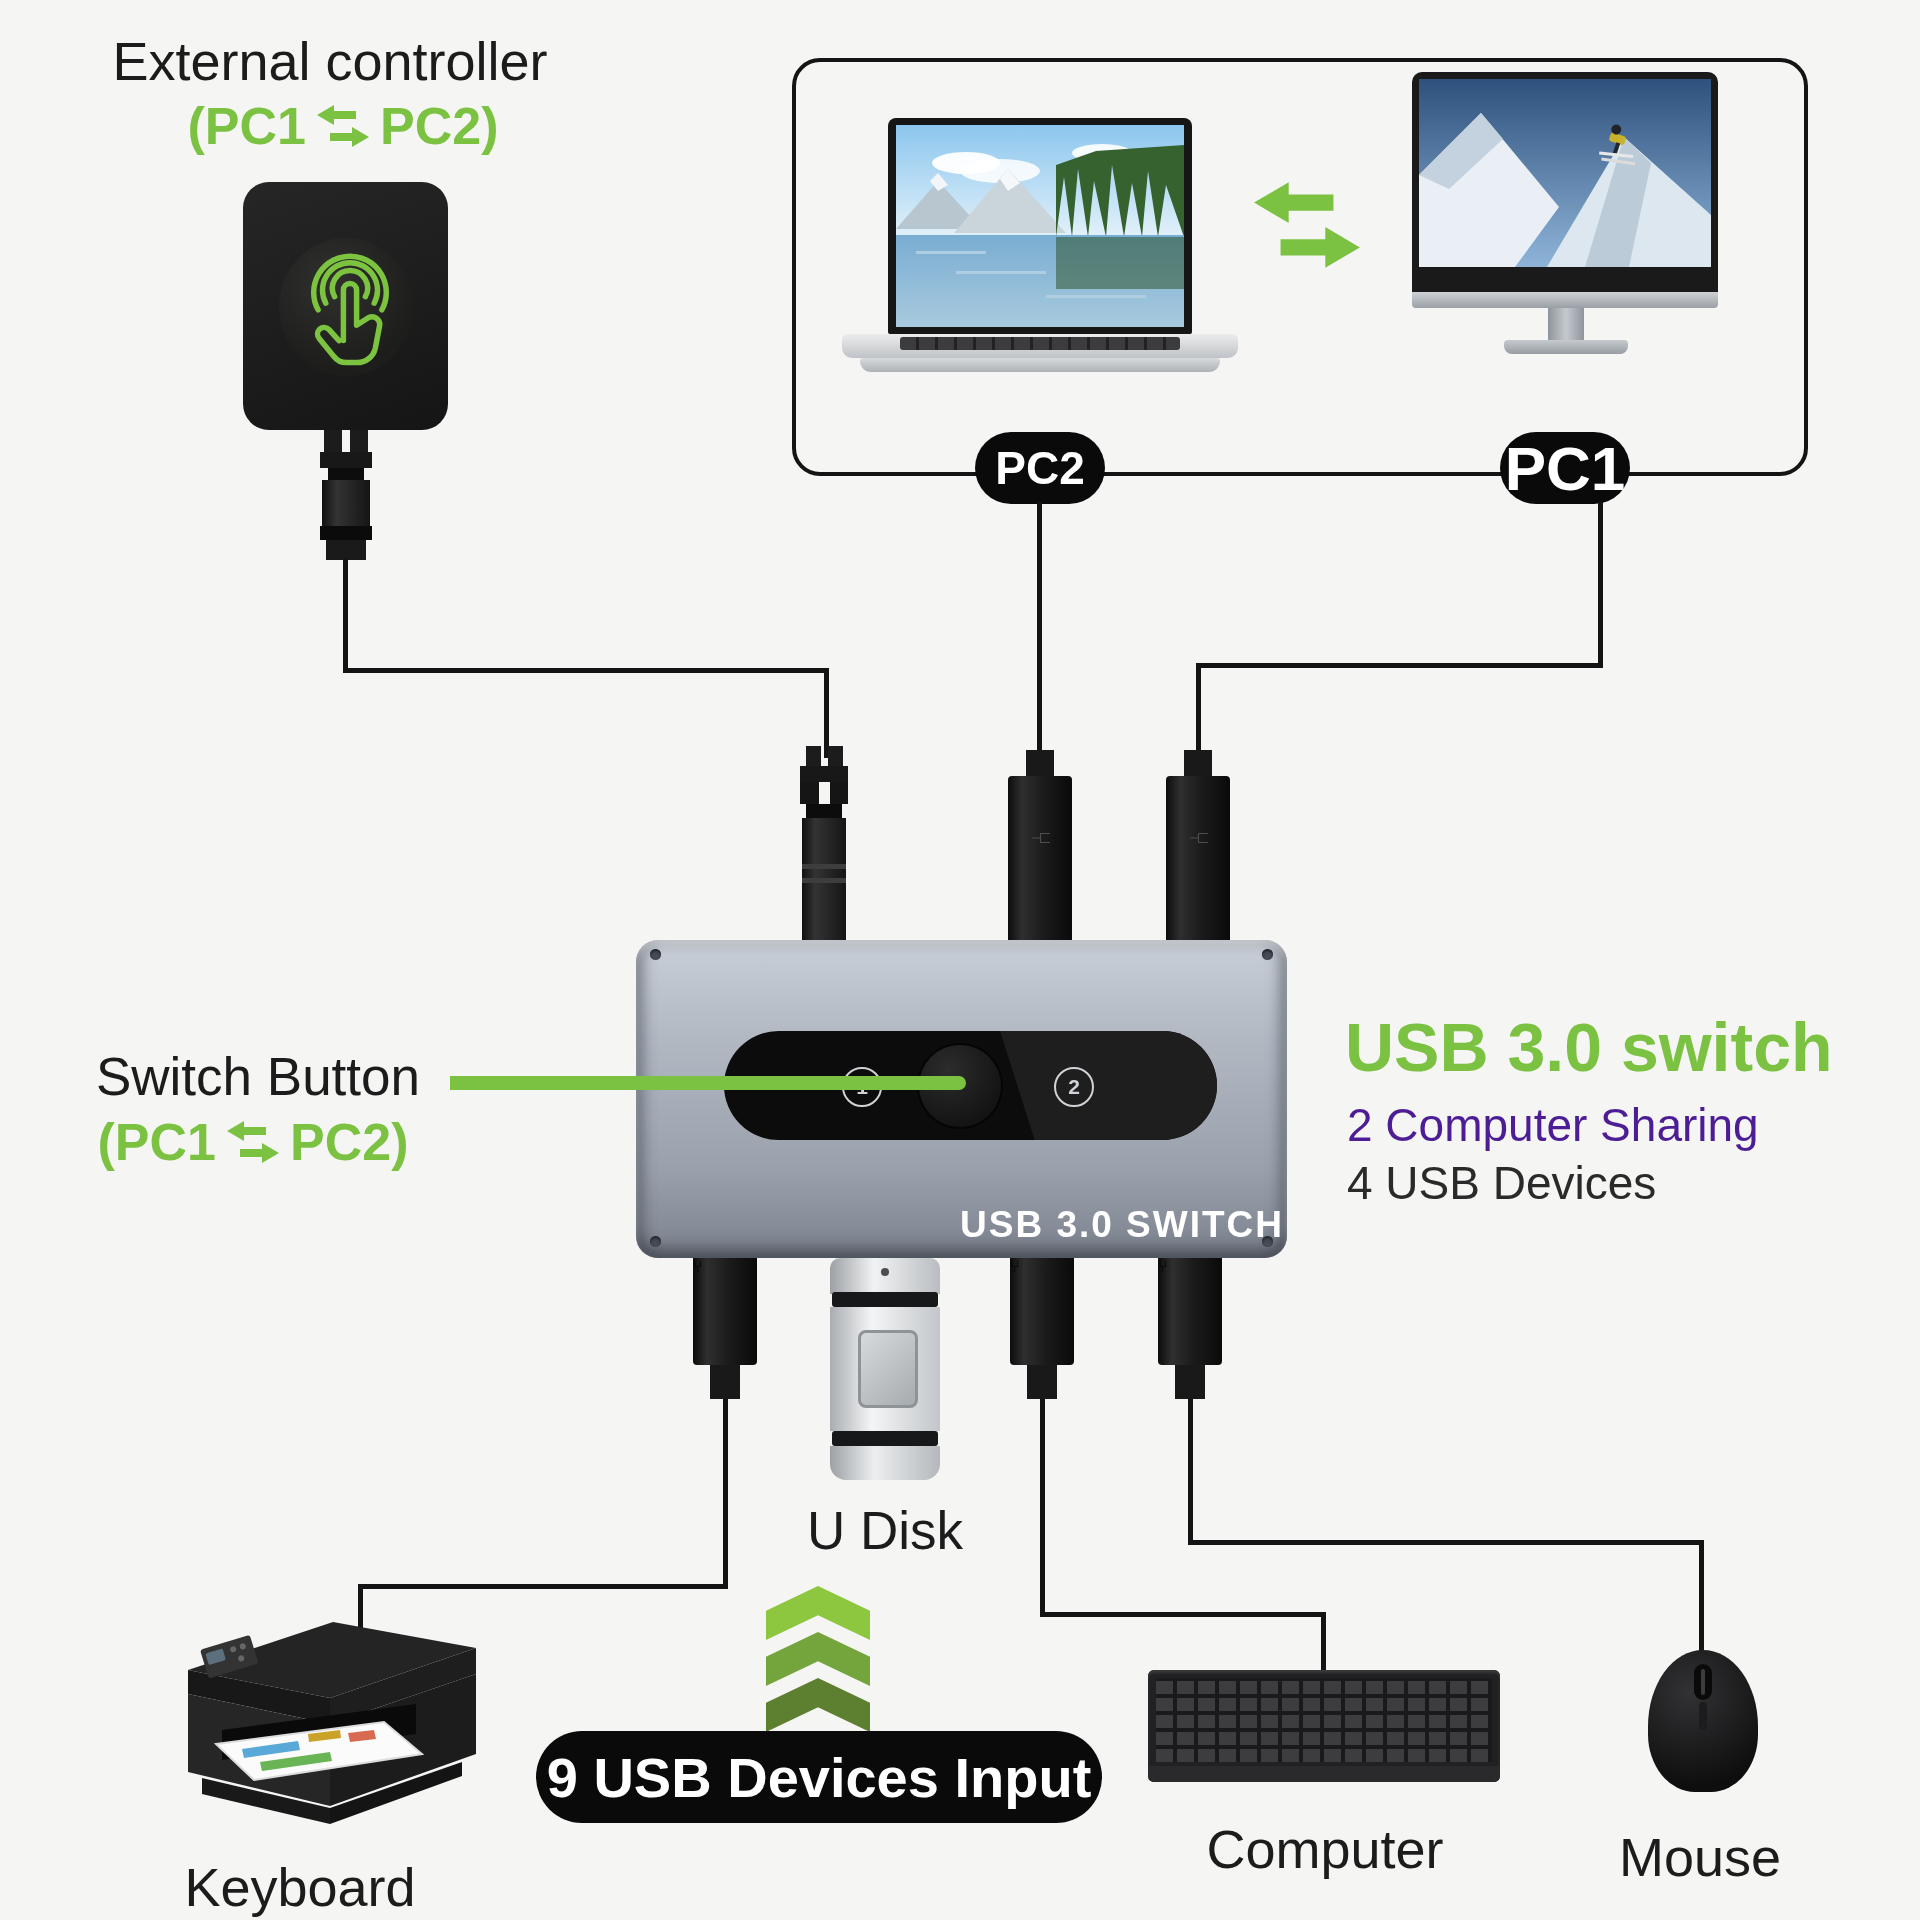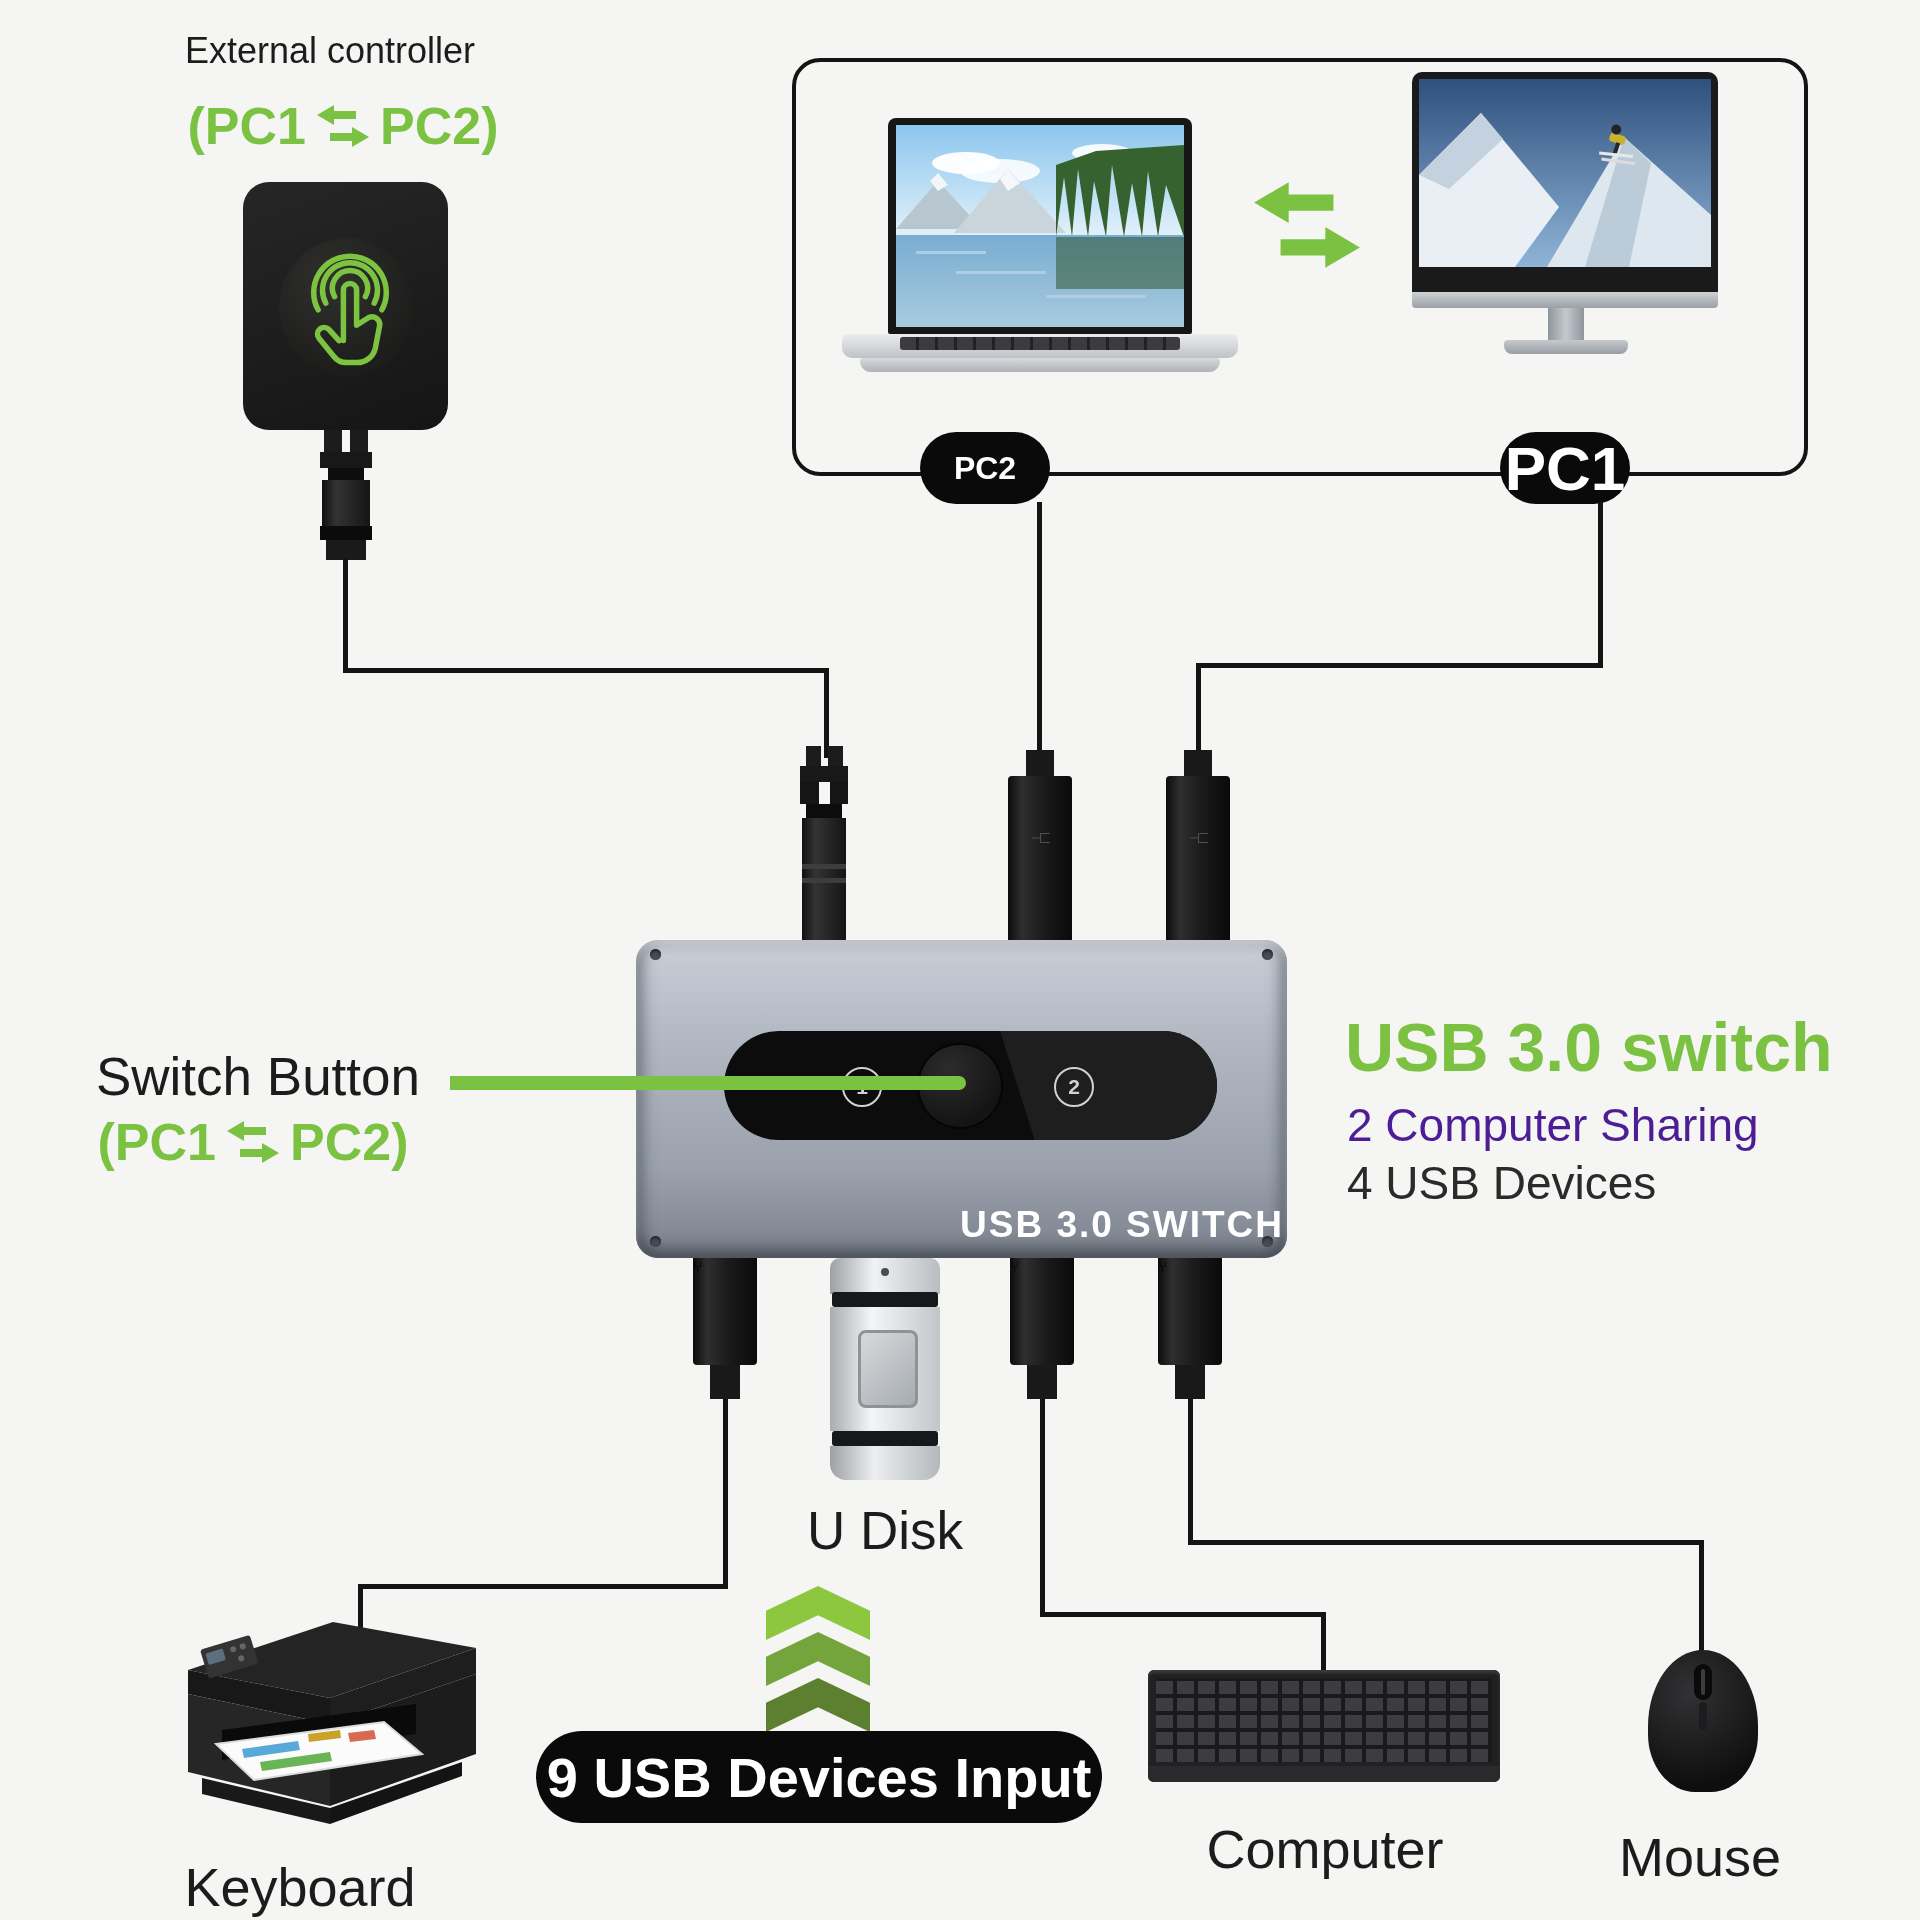--- a/index.html
+++ b/index.html
@@ -21,21 +21,21 @@
   .screw{position:absolute;width:11px;height:11px;border-radius:50%;background:#464c55;box-shadow:inset 0 2px 3px #20242a;}
   .port-ind{position:absolute;width:36px;height:36px;border:2px solid #cfd3d7;border-radius:50%;
             color:#cfd3d7;font-size:21px;font-weight:bold;display:flex;align-items:center;justify-content:center;}
   .chev{position:absolute;width:104px;height:54px;
         clip-path:polygon(0 100%,0 46%,50% 0,100% 46%,100% 100%,50% 54%);}
   .devlabel{position:absolute;color:#fff;font-weight:bold;letter-spacing:2px;font-size:37px;}
 </style>
 </head>
 <body>
 
-<div class="label" style="left:80px;top:30px;width:500px;font-size:36px;">External controller</div>
+<div class="label" style="left:80px;top:30px;width:500px;font-size:54px;">External controller</div>
 
 <div class="abs subline" style="left:93px;top:96px;width:500px;">
   <span>(PC1</span>
   <svg width="58" height="46" viewBox="0 0 58 44">
     <path d="M20 1 v6 h22 v8 h-22 v6 L3 11 Z" fill="#7cc242"></path>
     <path d="M38 23 v6 h-22 v8 h22 v6 l17 -10 Z" fill="#7cc242"></path>
   </svg>
   <span>PC2)</span>
 </div>
 
@@ -127,21 +127,21 @@
         <rect x="-13" y="26" width="34" height="3" fill="#e8e8e8" transform="rotate(-12)"></rect>
         <rect x="-9" y="32" width="34" height="3" fill="#dcdcdc" transform="rotate(-10)"></rect>
       </g>
     </svg>
   </div>
   <div class="abs" style="left:0;top:220px;width:306px;height:16px;background:linear-gradient(180deg,#cfd2d5,#9aa0a6);border-radius:0 0 4px 4px;"></div>
   <div class="abs" style="left:136px;top:236px;width:36px;height:34px;background:linear-gradient(90deg,#8f959c,#c4c9ce,#8f959c);"></div>
   <div class="abs" style="left:92px;top:268px;width:124px;height:14px;background:linear-gradient(180deg,#c6cacf,#979da3);border-radius:4px 4px 8px 8px;"></div>
 </div>
 
-<div class="pill" style="left:920px;top:432px;width:130px;height:72px;font-size:32px;">
+<div class="pill" style="left:975px;top:432px;width:130px;height:72px;font-size:46px;">
   <span>PC2</span>
 </div>
 <div class="pill" style="left:1500px;top:432px;width:130px;height:72px;font-size:62px;">
   <span>PC1</span>
 </div>
 
 <div class="cable" style="left:1037px;top:502px;width:5px;height:252px;"></div>
 <div class="cable" style="left:1598px;top:502px;width:5px;height:166px;"></div>
 <div class="cable" style="left:1196px;top:663px;width:407px;height:5px;"></div>
 <div class="cable" style="left:1196px;top:663px;width:5px;height:95px;"></div>

